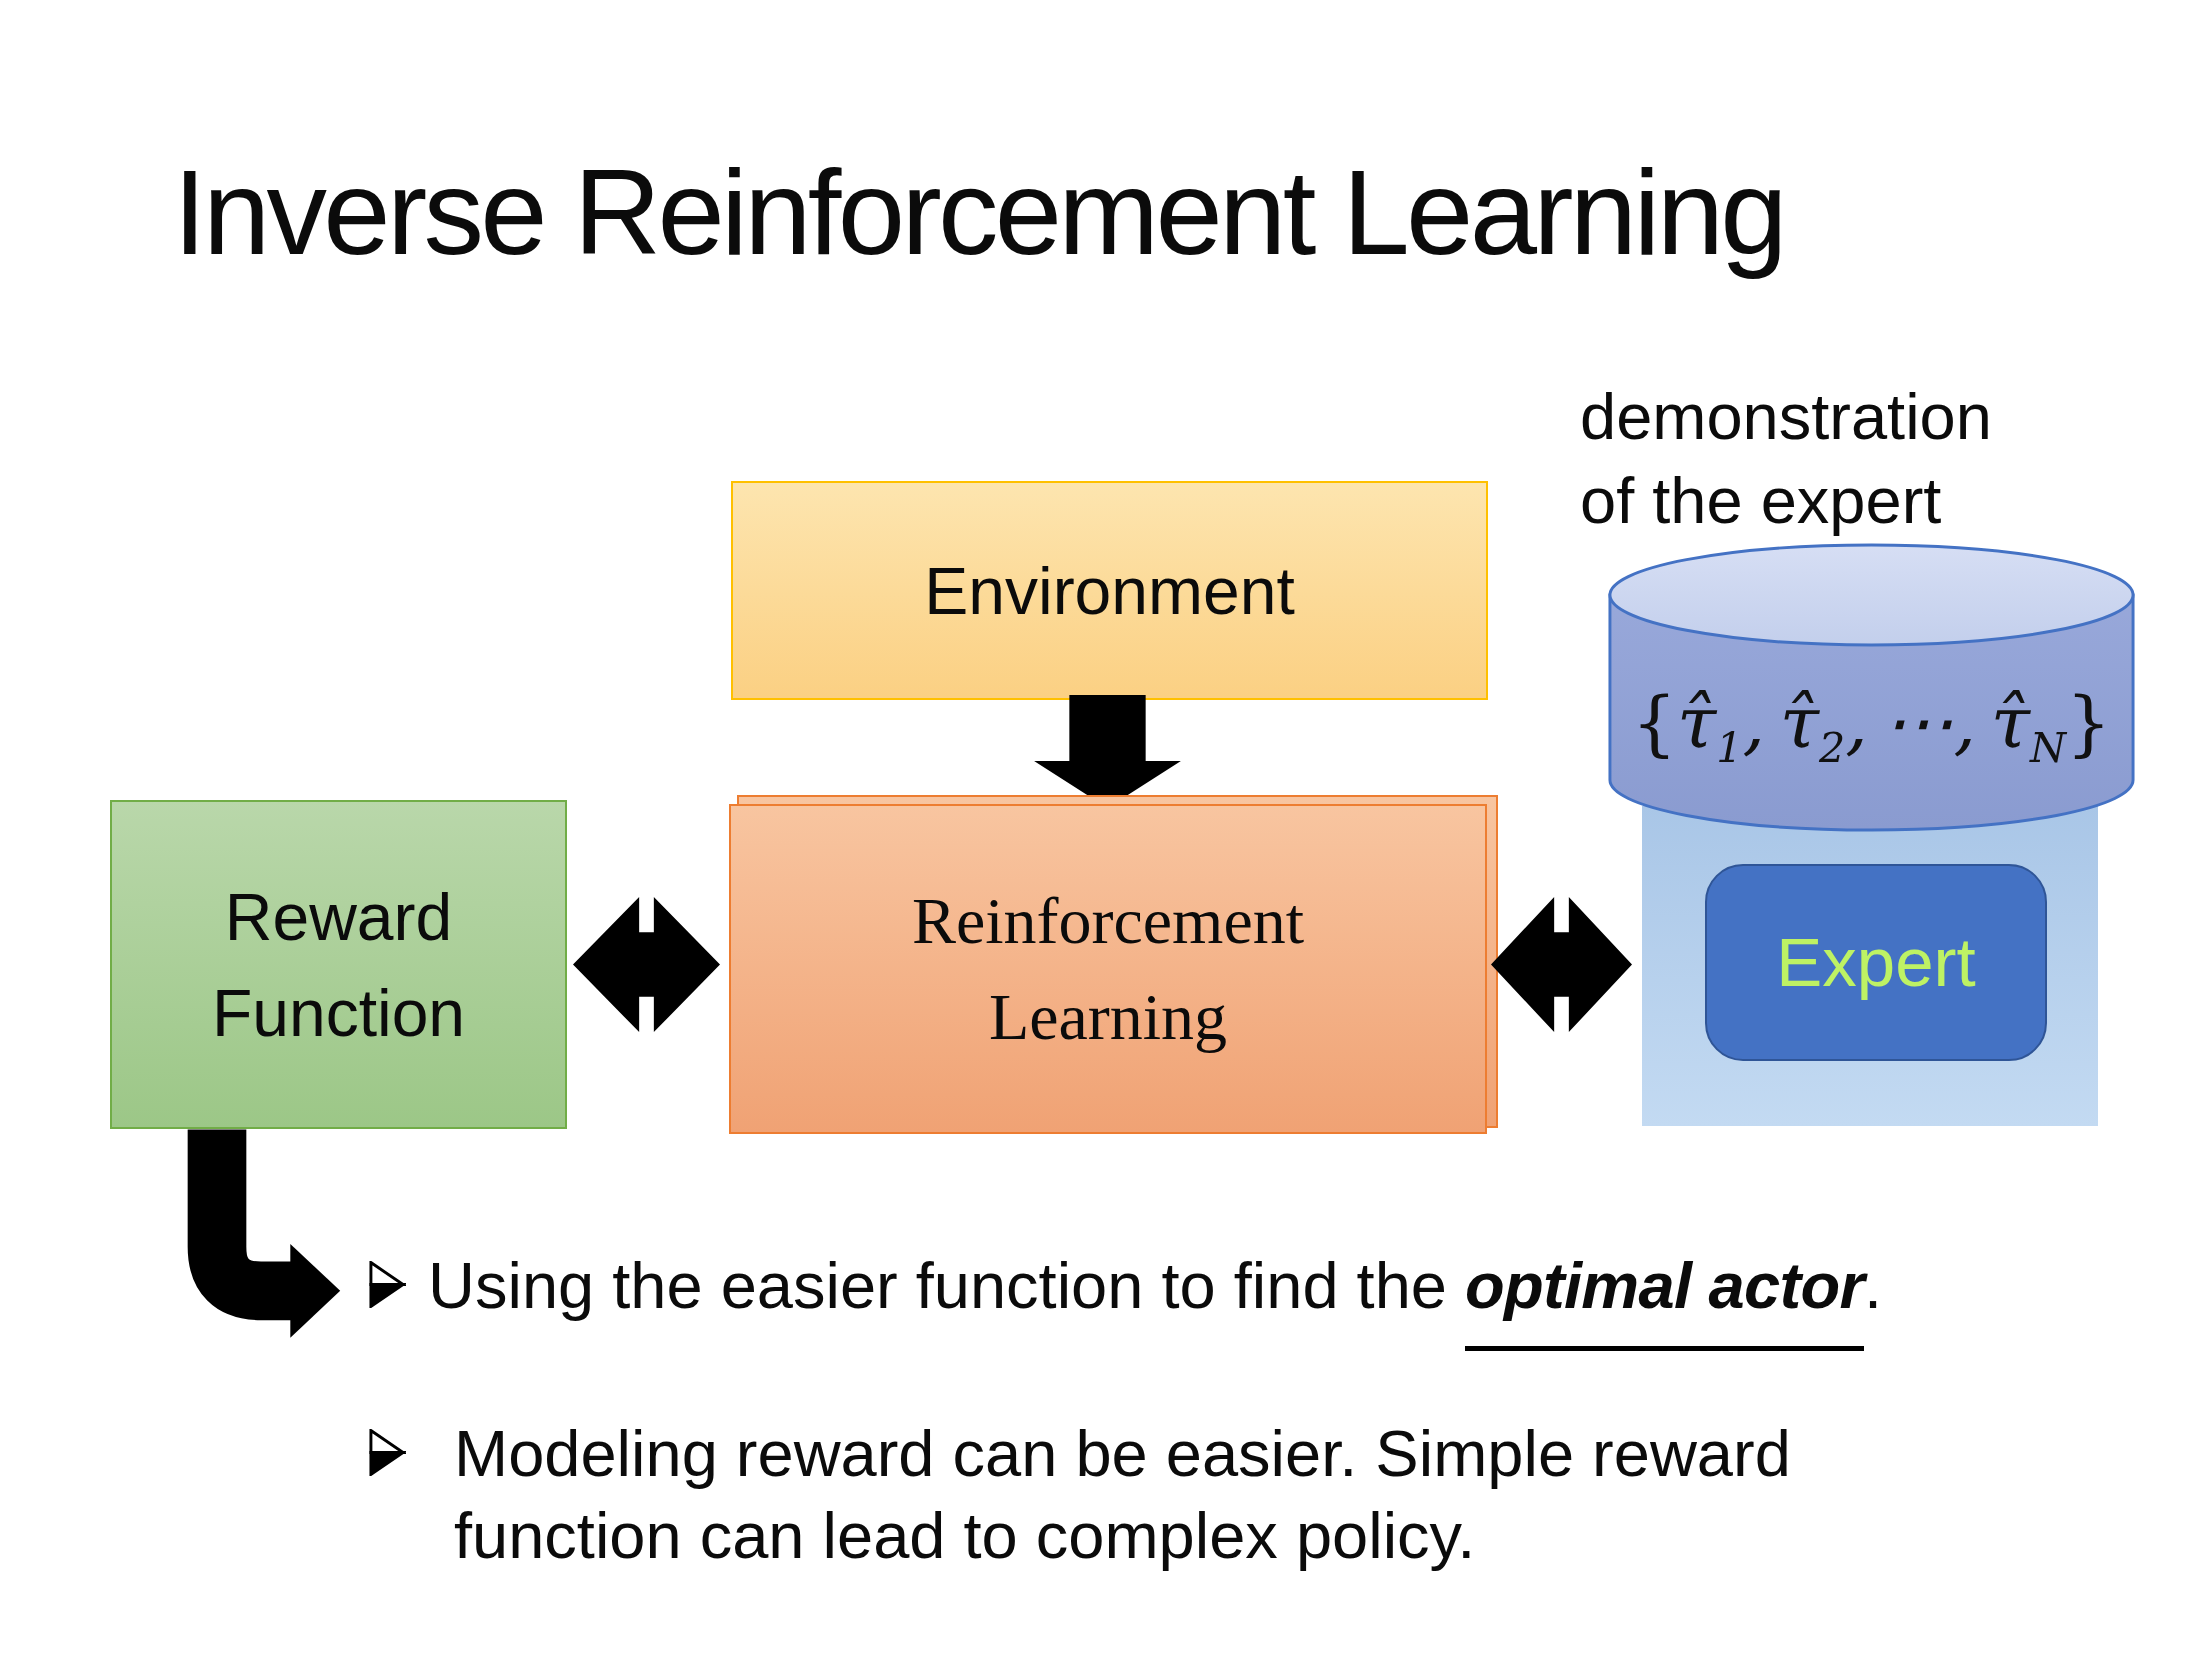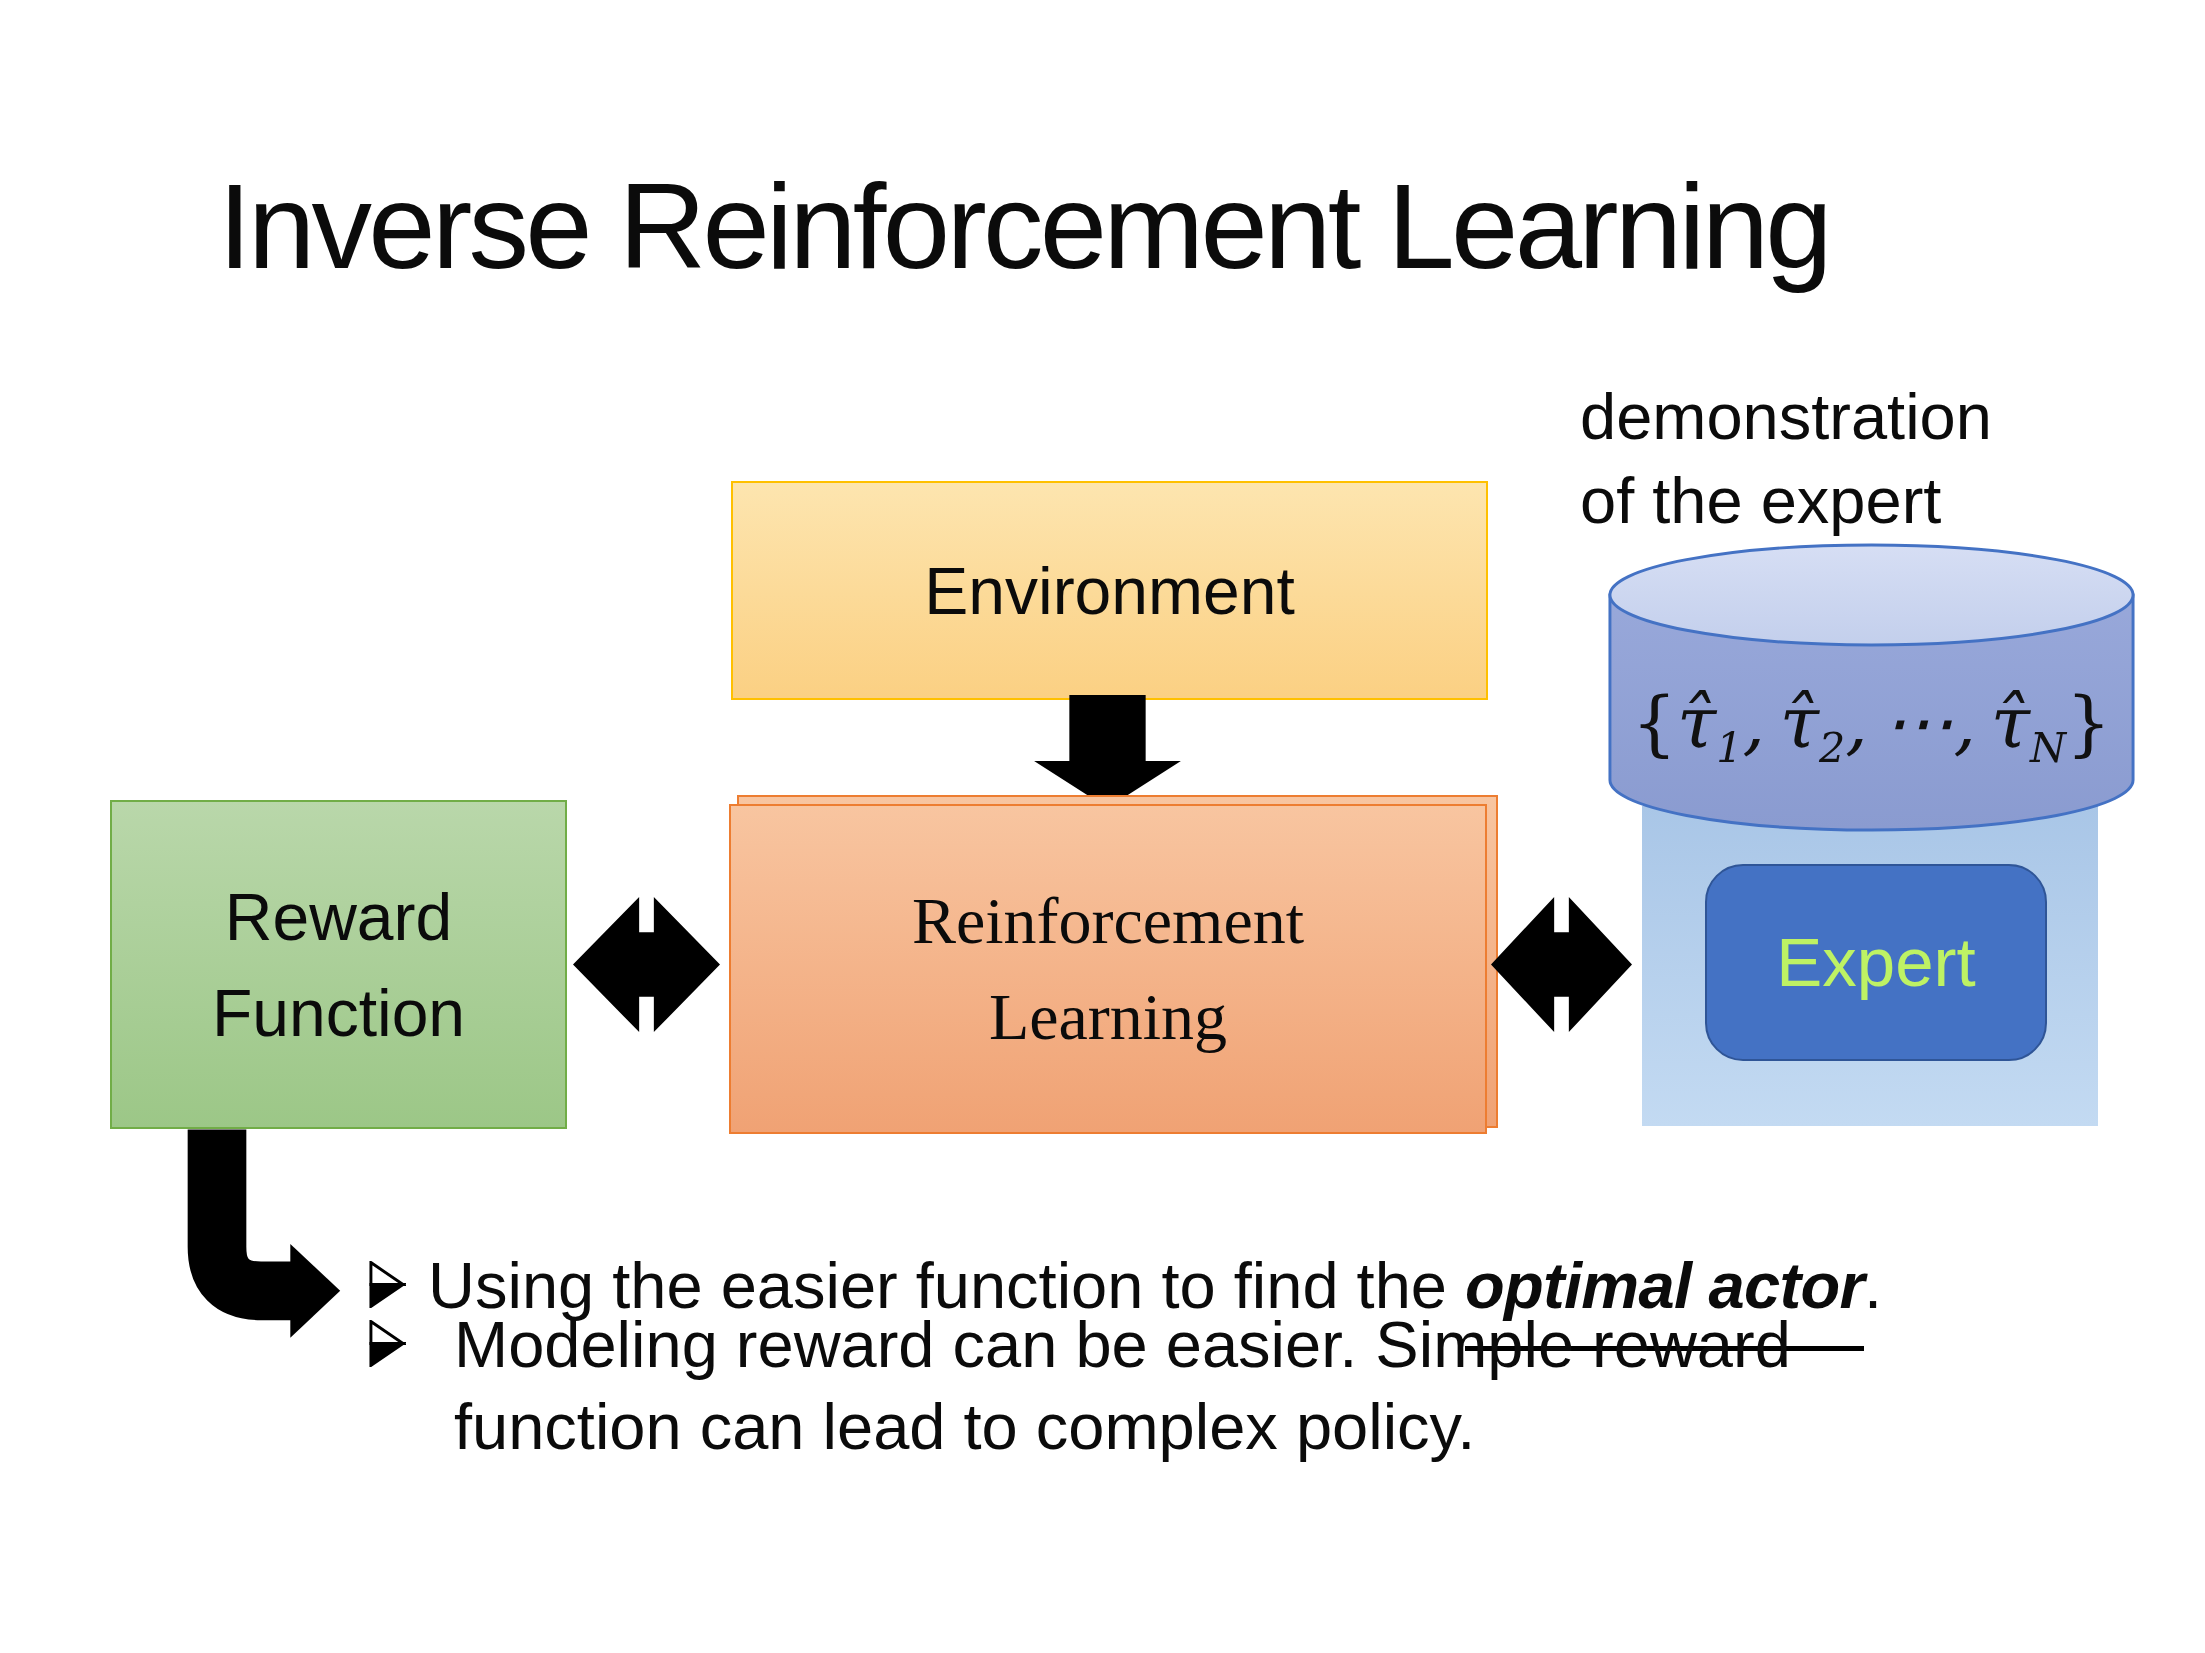--- a/index.html
+++ b/index.html
@@ -1,20 +1,20 @@
 <!DOCTYPE html>
 <html style="font-size:11.8px"><head>
 <meta charset="utf-8">
 <style>
   html,body{margin:0;padding:0;background:#ffffff;}
   .slide{position:relative;width:2205px;height:1654px;background:#ffffff;overflow:hidden;
          font-family:"Liberation Sans",sans-serif;color:#0b0b0b;}
   .abs{position:absolute;}
 
-  .title{left:173px;top:156px;font-size:121px;letter-spacing:-3.7px;font-weight:400;white-space:nowrap;margin-left:45px;}
+  .title{left:173px;top:142px;font-size:121px;letter-spacing:-3.7px;font-weight:400;white-space:nowrap;}
 
   .demo-label{left:1580px;top:375px;width:603px;text-align:left;font-size:65px;line-height:84px;}
 
   .box{display:flex;align-items:center;justify-content:center;text-align:center;
        font-size:66px;line-height:96px;}
   .env-box{left:731px;top:481px;width:753px;height:215px;
        background:linear-gradient(#FDE5AF,#FBD083);border:2.2px solid #FFC000;}
   .green-box{left:110px;top:800px;width:453px;height:325px;
        background:linear-gradient(#B9D7AA,#9CC787);border:2.2px solid #71AD47;}
   .rl-ghost{left:737px;top:795px;width:757px;height:329px;
@@ -112,21 +112,21 @@
   </svg>
 
   <div class="bullet" style="left:368px;top:1245px;">
     <svg class="marker" width="38" height="47" viewBox="0 0 26 32">
       <polygon points="2,1 24,16 2,16" fill="#ffffff" stroke="#000000" stroke-width="2"></polygon>
       <polygon points="2,16 24,16 2,31" fill="#000000" stroke="#000000" stroke-width="2"></polygon>
     </svg>
     <span><span>Using the easier function to find the </span><span class="em-wrap"><b><i>optimal actor</i></b></span><span>.</span></span>
   </div>
 
-  <div class="bullet" style="left:368px;top:1304px;gap:48px;">
+  <div class="bullet" style="left:368px;top:1413px;gap:48px;">
     <svg class="marker" width="38" height="47" viewBox="0 0 26 32">
       <polygon points="2,1 24,16 2,16" fill="#ffffff" stroke="#000000" stroke-width="2"></polygon>
       <polygon points="2,16 24,16 2,31" fill="#000000" stroke="#000000" stroke-width="2"></polygon>
     </svg>
     <span class="b2-text">
       <span>Modeling reward can be easier. Simple reward</span><br>
       <span>function can lead to complex policy.</span>
     </span>
   </div>
 

